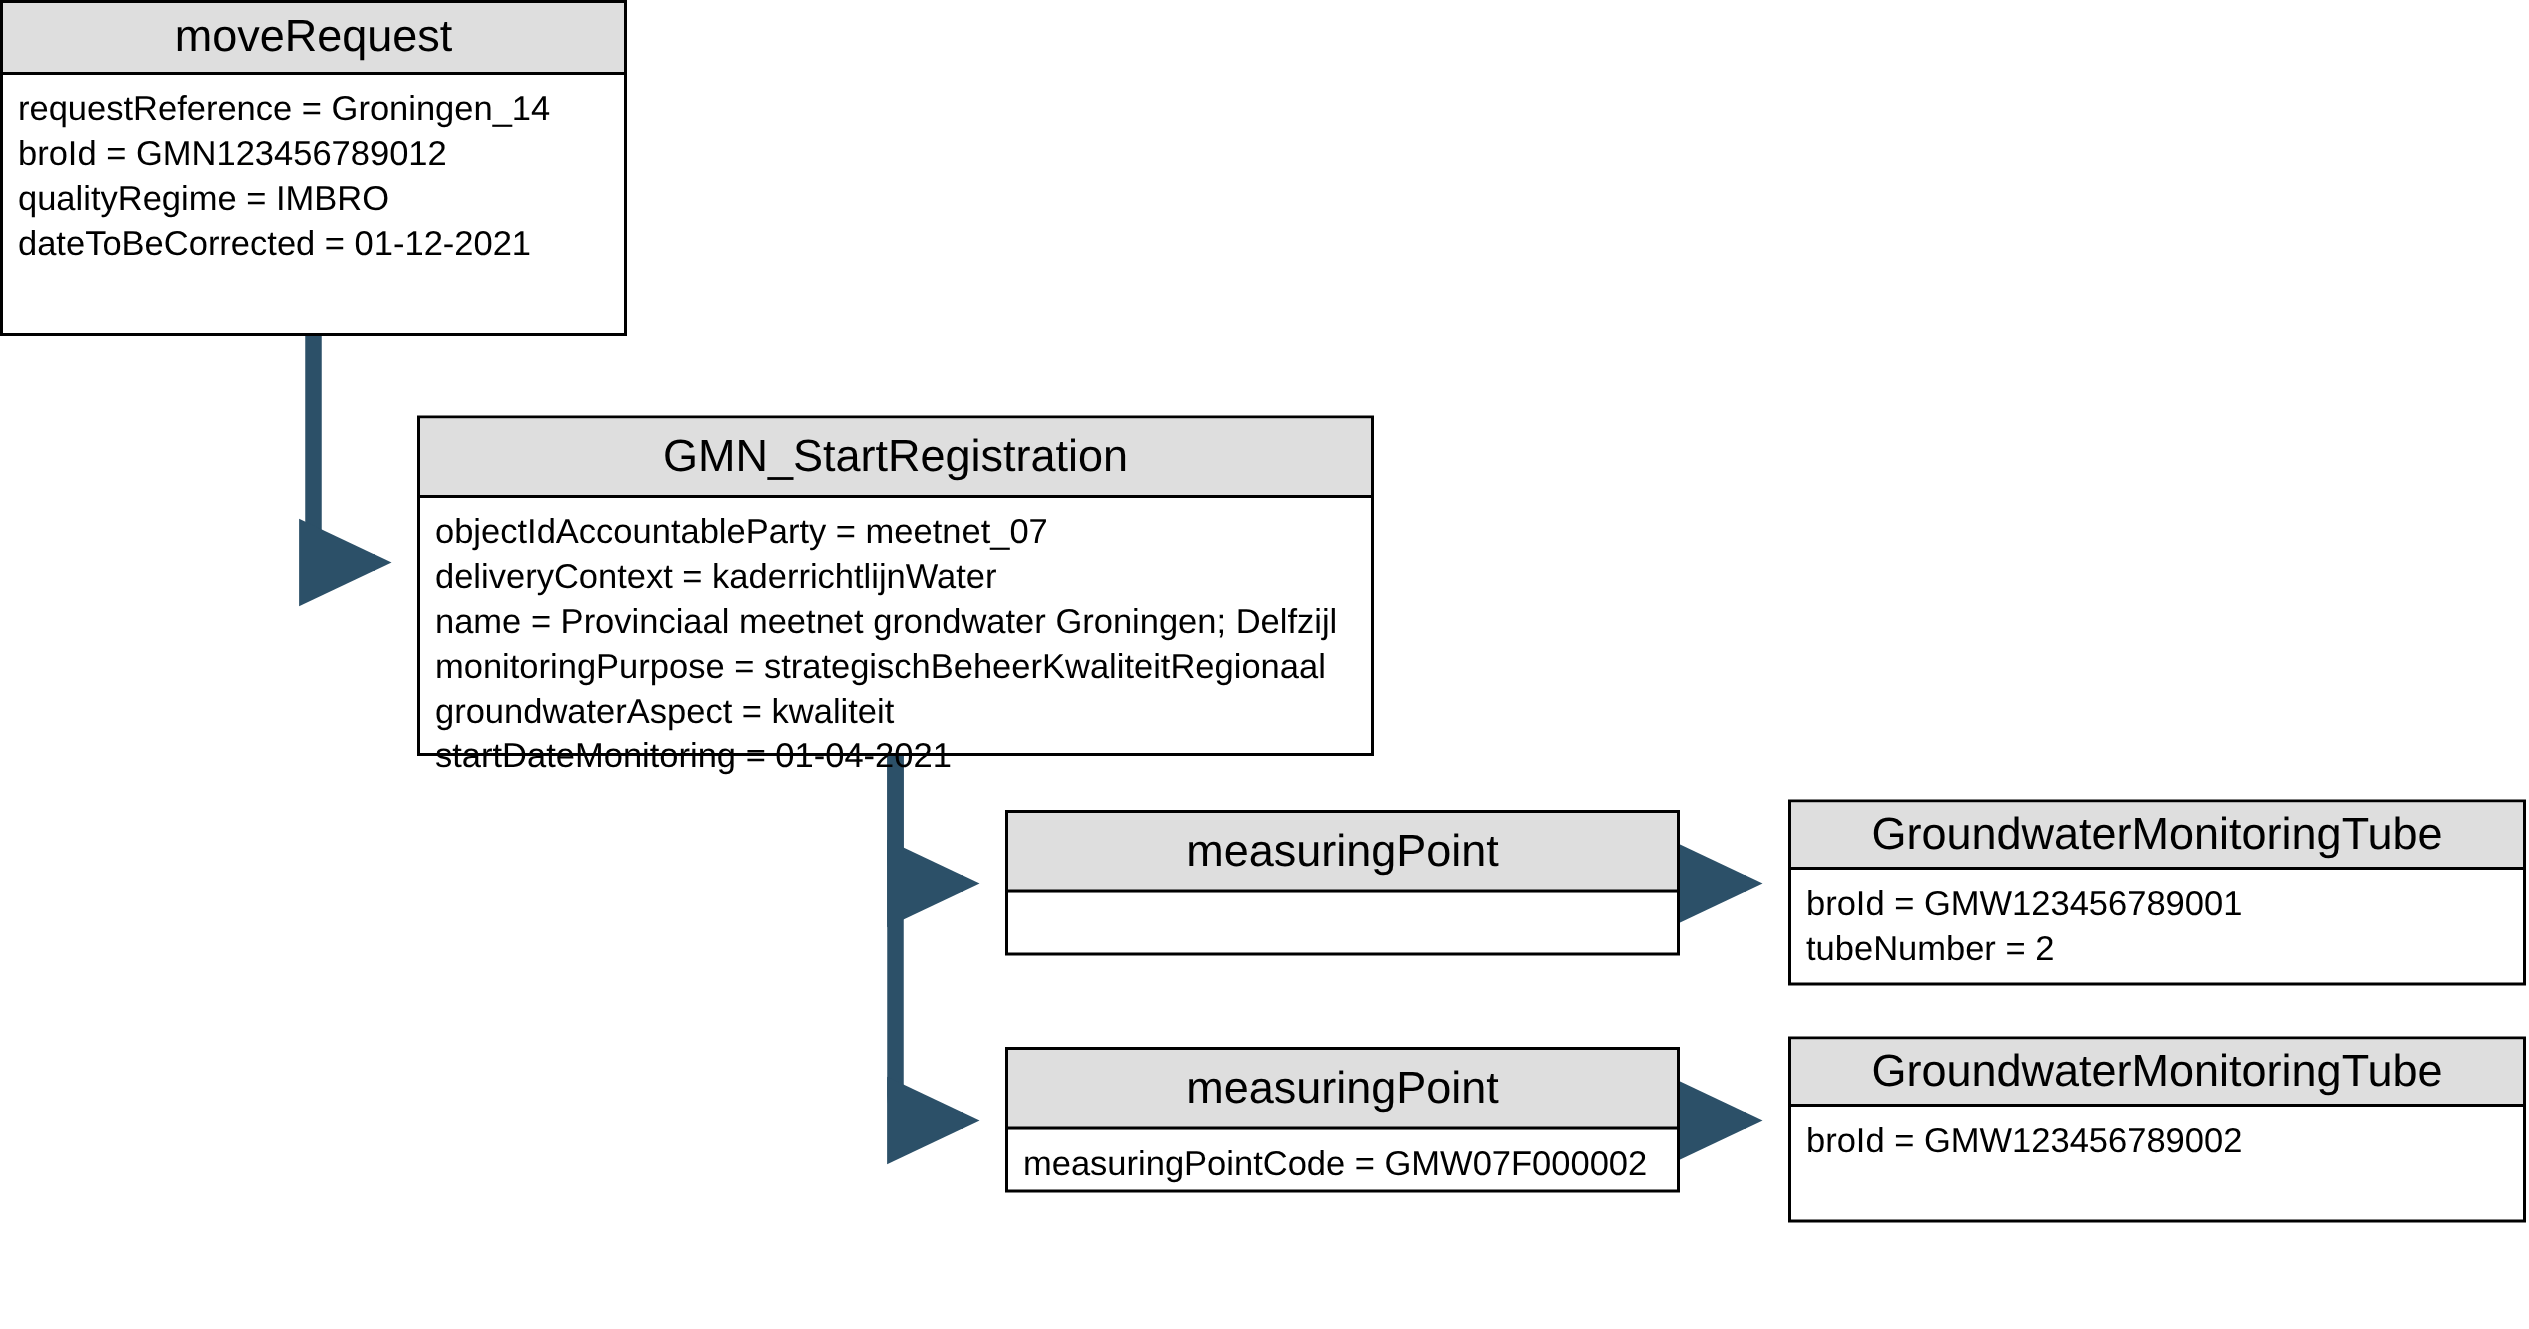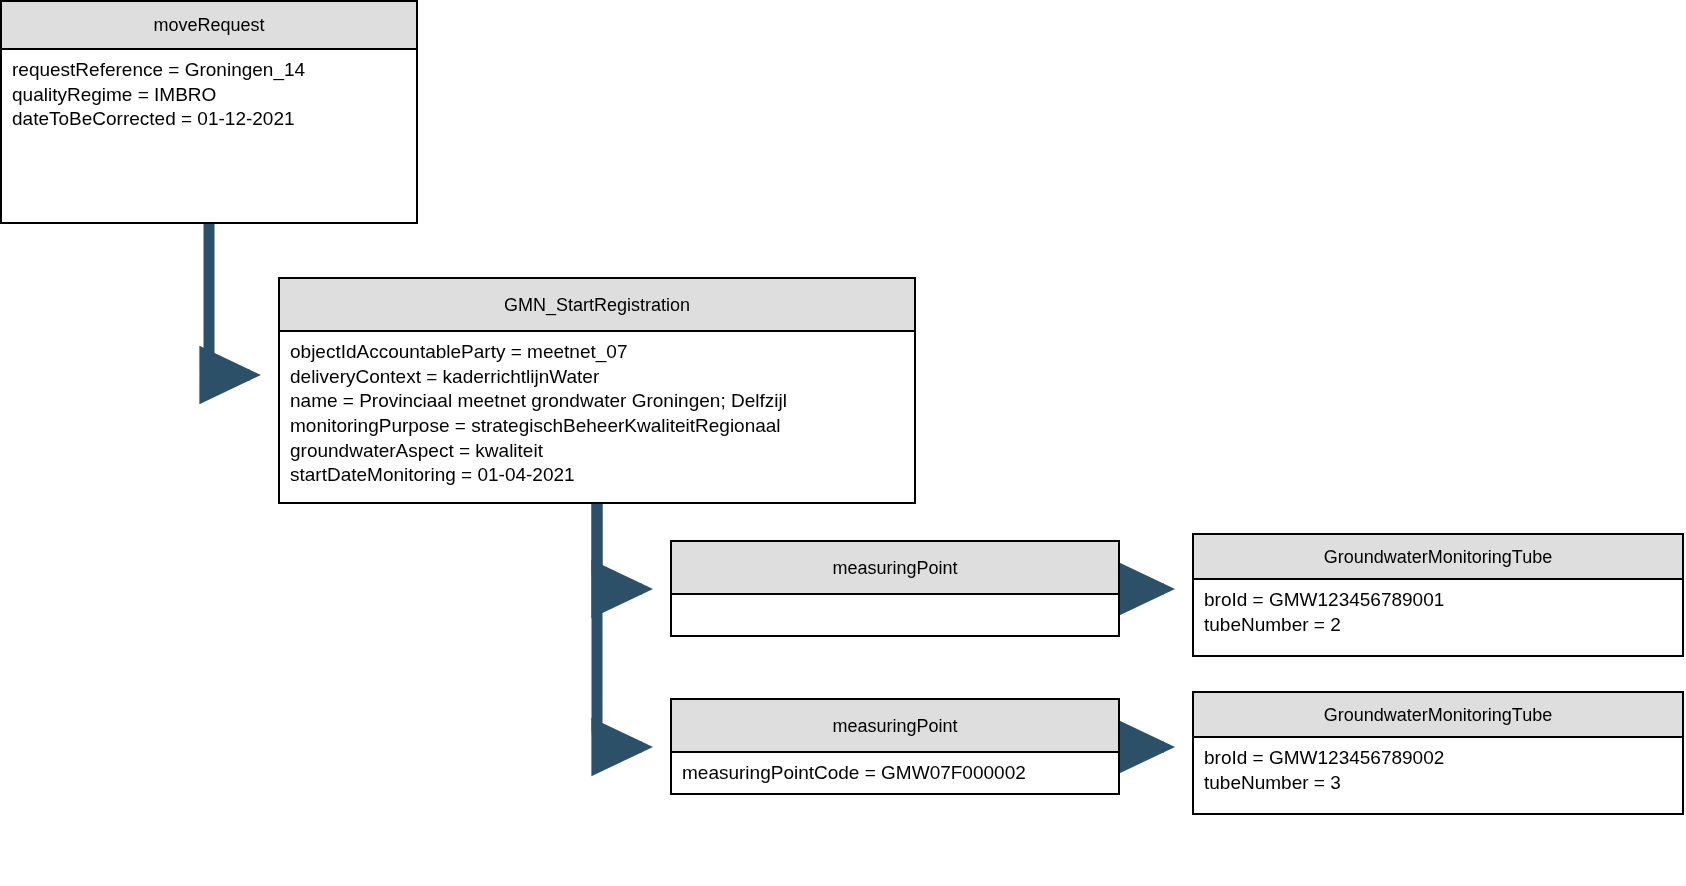--- a/index.html
+++ b/index.html
@@ -5,25 +5,25 @@
   html,body{margin:0;padding:0;}
   body{
     width:1686px;height:886px;background:#ffffff;
     font-family:"Liberation Sans","DejaVu Sans",sans-serif;
     position:relative;overflow:hidden;
   }
   #canvas{position:absolute;left:0;top:0;width:1686px;height:886px;}
   .node{position:absolute;box-sizing:border-box;border:2px solid #000000;background:#ffffff;}
   .node-header{
     box-sizing:border-box;background:#DEDEDE;border-bottom:2px solid #000000;
-    text-align:center;font-size:18px;color:#000;line-height:1;
+    text-align:center;font-size:30px;color:#000;line-height:1;
     display:flex;align-items:center;justify-content:center;
   }
   .node-body{box-sizing:border-box;padding:8px 10px 6px 10px;}
-  .attr{font-size:19px;color:#000;line-height:1.30;white-space:pre;}
+  .attr{font-size:23px;color:#000;line-height:1.30;white-space:pre;}
   svg.edges{position:absolute;left:0;top:0;width:1686px;height:886px;pointer-events:none;}
 
   
   #n-moveRequest{left:0px;top:0px;width:418px;height:224px;}
   #n-moveRequest .node-header{height:48px;}
   #n-gmnStart{left:278px;top:277px;width:638px;height:227px;}
   #n-gmnStart .node-header{height:53px;}
   #n-mp1{left:670px;top:540px;width:450px;height:97px;}
   #n-mp1 .node-header{height:53px;}
   #n-mp2{left:670px;top:698px;width:450px;height:97px;}
@@ -53,20 +53,21 @@
 
     <path d="M 1120,589 L 1164,589" fill="none" stroke="#2C5068" stroke-width="11" marker-end="url(#arrowhead)"></path>
 
     <path d="M 1120,747 L 1164,747" fill="none" stroke="#2C5068" stroke-width="11" marker-end="url(#arrowhead)"></path>
   </svg>
 
   <div class="node" id="n-moveRequest">
     <div class="node-header">moveRequest</div>
     <div class="node-body">
       <div class="attr">requestReference = Groningen_14</div>
+      <div class="attr">broId = GMN123456789012</div>
       <div class="attr">qualityRegime = IMBRO</div>
       <div class="attr">dateToBeCorrected = 01-12-2021</div>
     </div>
   </div>
 
   <div class="node" id="n-gmnStart">
     <div class="node-header">GMN_StartRegistration</div>
     <div class="node-body">
       <div class="attr">objectIdAccountableParty = meetnet_07</div>
       <div class="attr">deliveryContext = kaderrichtlijnWater</div>
@@ -93,17 +94,16 @@
     <div class="node-body">
       <div class="attr">broId = GMW123456789001</div>
       <div class="attr">tubeNumber = 2</div>
     </div>
   </div>
 
   <div class="node" id="n-tube2">
     <div class="node-header">GroundwaterMonitoringTube</div>
     <div class="node-body">
       <div class="attr">broId = GMW123456789002</div>
-      <div class="attr">tubeNumber = 3</div>
     </div>
   </div>
 
 </div>
 
 </body></html>

